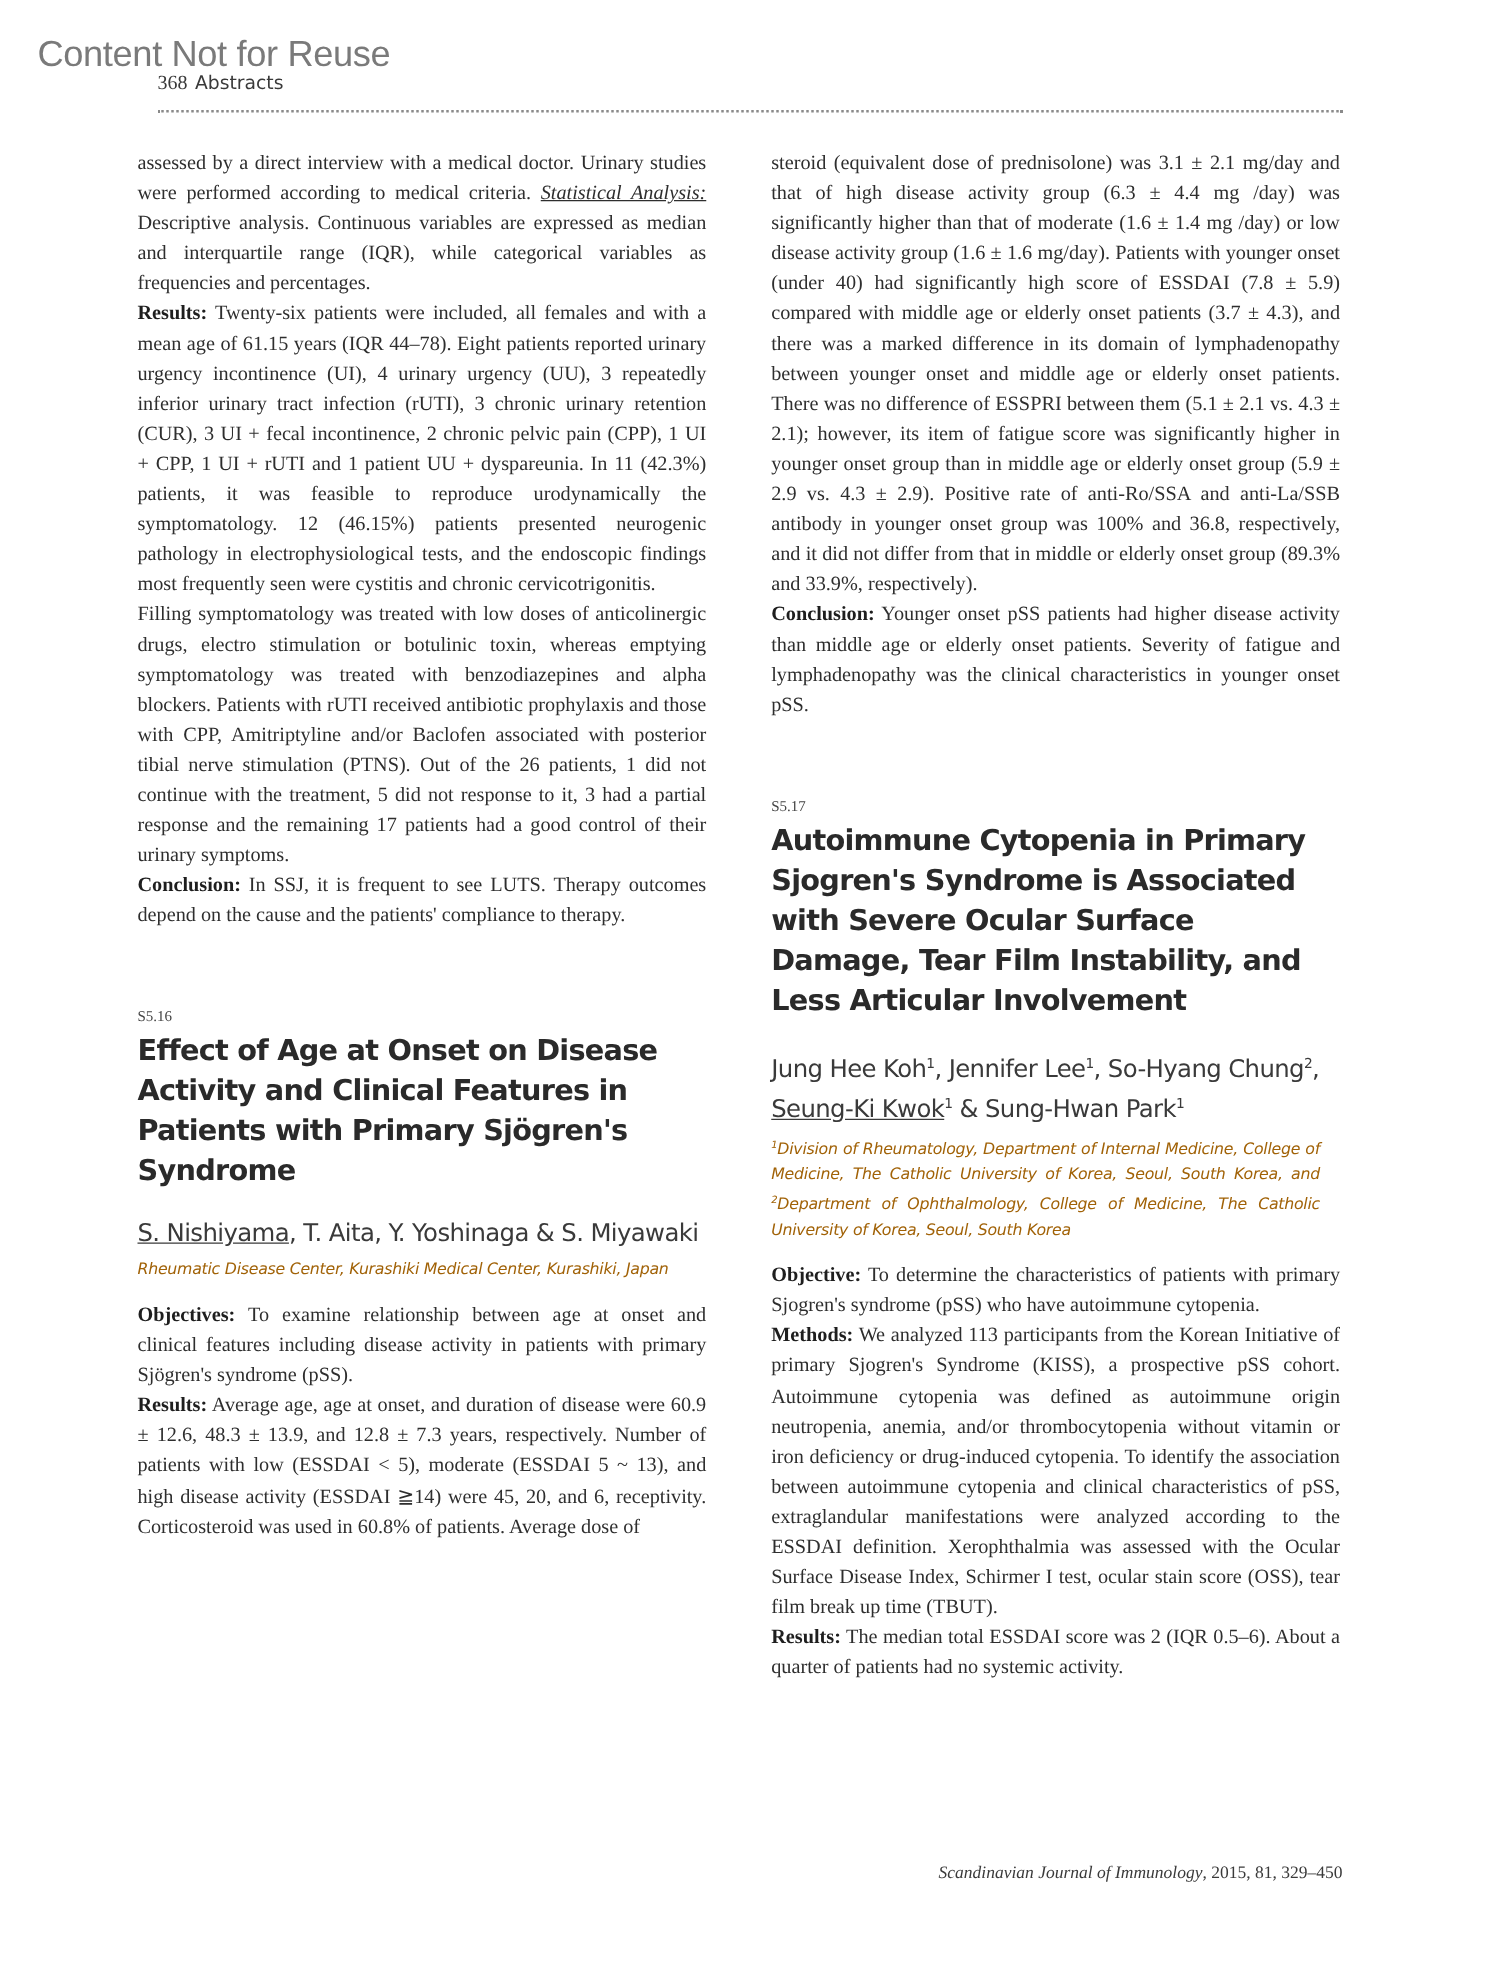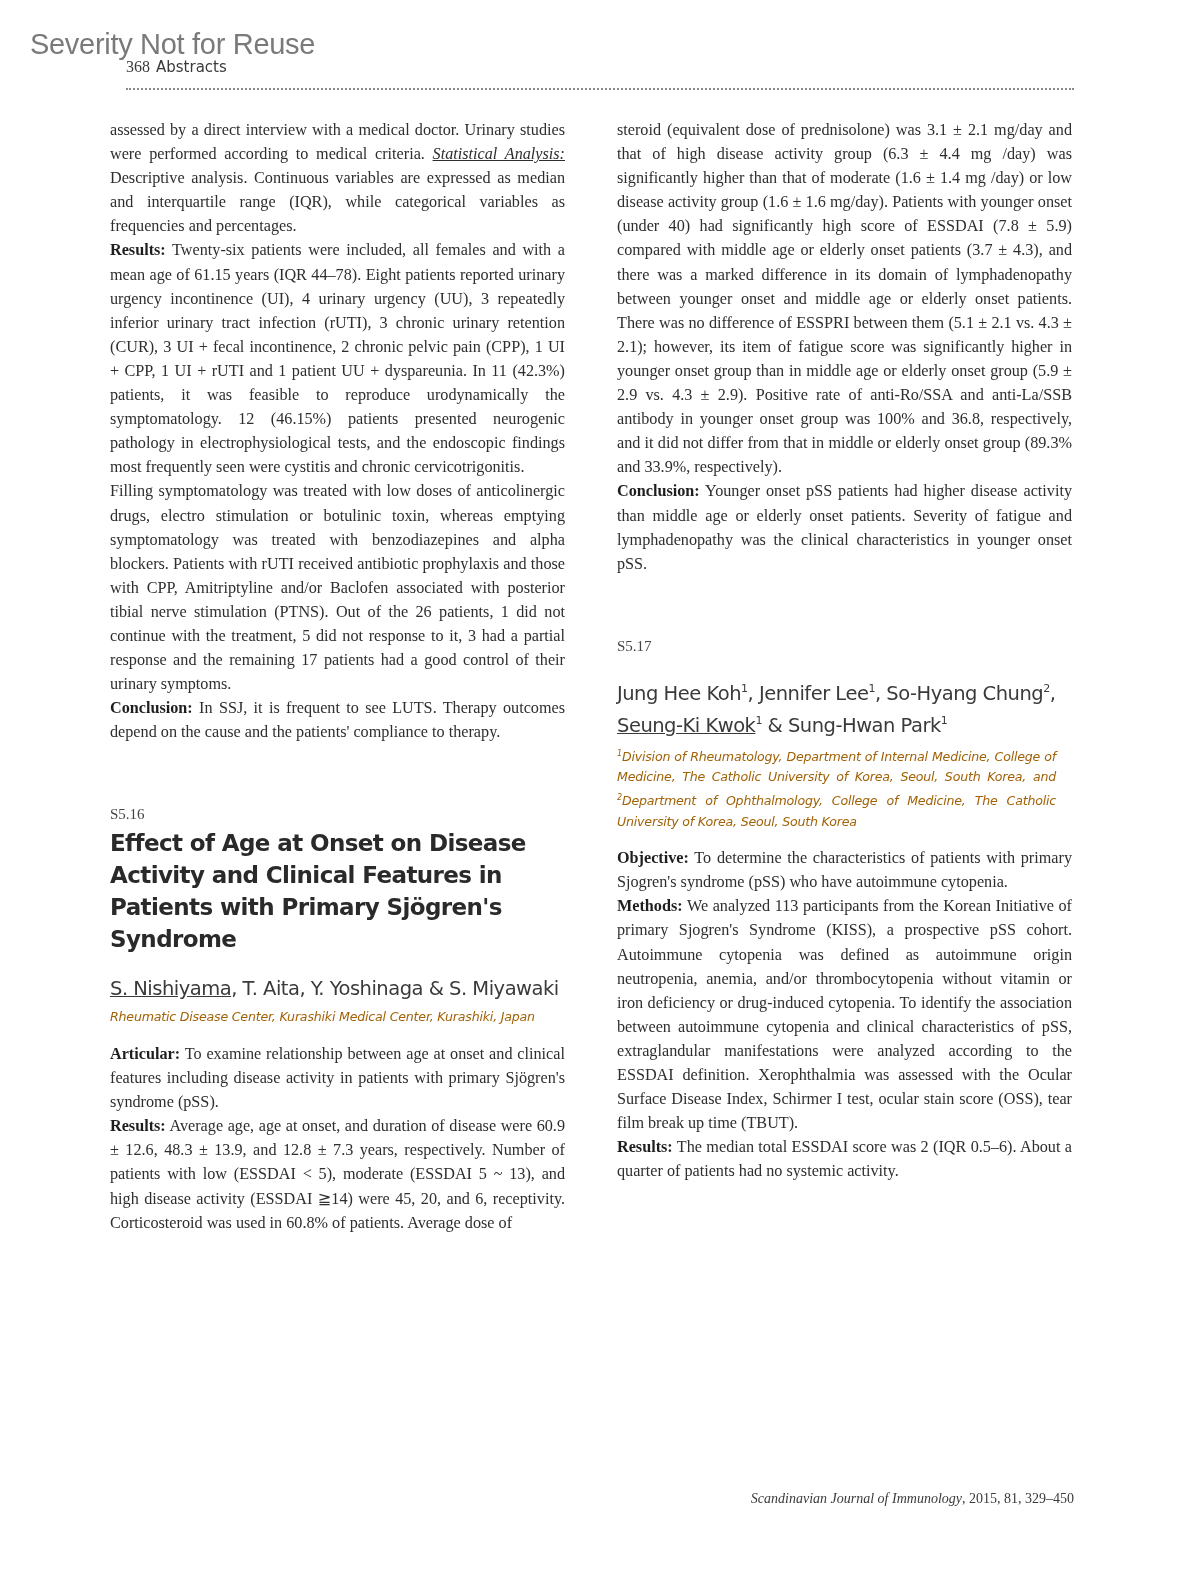--- a/index.html
+++ b/index.html
@@ -20,21 +20,21 @@
   }
   .col { position: absolute; top: 118px; width: 455px; }
   .col.left { left: 110px; }
   .col.right { left: 617px; }
   .body-text {
     font-family: "Liberation Serif", serif; font-size: 16.2px; line-height: 24.1px;
     text-align: justify; margin: 0; color: #2e2e2e; hyphens: auto;
   }
   .body-text b { color: #1e1e1e; }
   .sa { font-style: italic; text-decoration: underline; }
-  .abs-id { font-family: "Liberation Serif", serif; font-size: 15px; color: #444; margin: 0 0 4px 0; }
+  .abs-id { font-family: "Liberation Serif", serif; font-size: 12px; color: #444; margin: 0 0 4px 0; }
   .abs-title {
     font-family: "DejaVu Sans", sans-serif; font-size: 23px; line-height: 32px;
     color: #2a2a2a; margin: 0; letter-spacing: -0.6px;
   }
   .authors {
     font-family: "DejaVu Sans", sans-serif; font-size: 19.5px; line-height: 28px; color: #3a3a3a;
     margin: 20px 0 4px 0; letter-spacing: -0.5px; font-weight: normal;
   }
   .authors .presenter { text-decoration: underline; }
   .authors sup { font-size: 11px; }
@@ -45,21 +45,21 @@
   .affil sup { font-size: 8px; }
   .footer {
     position: absolute; right: 126px; top: 1491px;
     font-family: "Liberation Serif", serif; font-size: 14px; color: #3a3a3a;
   }
   .footer i { }
 </style>
 </head>
 <body>
 
-<div class="watermark">Severity Not for Reuse</div>
+<div class="watermark">Content Not for Reuse</div>
 
 <div class="running-head">
   <span class="pg">368</span><span>Abstracts</span>
 </div>
 <div class="rule"></div>
 
 <div class="col left">
   <p class="body-text">
     <span>assessed by a direct interview with a medical doctor. Urinary studies were performed according to medical criteria. </span><span class="sa">Statistical Analysis:</span><span> Descriptive analysis. Continuous variables are expressed as median and interquartile range (IQR), while categorical variables as frequencies and percentages.</span>
   </p>
@@ -74,38 +74,39 @@
   <div style="height:62px"></div>
 
   <div>
     <p class="abs-id">S5.16</p>
     <h2 class="abs-title">Effect of Age at Onset on Disease Activity and Clinical Features in Patients with Primary Sjögren's Syndrome</h2>
     <p class="authors">
       <span class="presenter">S. Nishiyama</span><span>, T. Aita, Y. Yoshinaga &amp; S. Miyawaki</span>
     </p>
     <p class="affil">Rheumatic Disease Center, Kurashiki Medical Center, Kurashiki, Japan</p>
     <p class="body-text">
-      <b>Articular:</b><span> To examine relationship between age at onset and clinical features including disease activity in patients with primary Sjögren's syndrome (pSS).</span>
+      <b>Objectives:</b><span> To examine relationship between age at onset and clinical features including disease activity in patients with primary Sjögren's syndrome (pSS).</span>
     </p>
     <p class="body-text">
       <b>Results:</b><span> Average age, age at onset, and duration of disease were 60.9 ± 12.6, 48.3 ± 13.9, and 12.8 ± 7.3 years, respectively. Number of patients with low (ESSDAI &lt; 5), moderate (ESSDAI 5 ~ 13), and high disease activity (ESSDAI ≧14) were 45, 20, and 6, receptivity. Corticosteroid was used in 60.8% of patients. Average dose of</span>
     </p>
   </div>
 </div>
 
 <div class="col right">
   <p class="body-text">steroid (equivalent dose of prednisolone) was 3.1 ± 2.1 mg/day and that of high disease activity group (6.3 ± 4.4 mg /day) was significantly higher than that of moderate (1.6 ± 1.4 mg /day) or low disease activity group (1.6 ± 1.6 mg/day). Patients with younger onset (under 40) had significantly high score of ESSDAI (7.8 ± 5.9) compared with middle age or elderly onset patients (3.7 ± 4.3), and there was a marked difference in its domain of lymphadenopathy between younger onset and middle age or elderly onset patients. There was no difference of ESSPRI between them (5.1 ± 2.1 vs. 4.3 ± 2.1); however, its item of fatigue score was significantly higher in younger onset group than in middle age or elderly onset group (5.9 ± 2.9 vs. 4.3 ± 2.9). Positive rate of anti-Ro/SSA and anti-La/SSB antibody in younger onset group was 100% and 36.8, respectively, and it did not differ from that in middle or elderly onset group (89.3% and 33.9%, respectively).</p>
   <p class="body-text">
     <b>Conclusion:</b><span> Younger onset pSS patients had higher disease activity than middle age or elderly onset patients. Severity of fatigue and lymphadenopathy was the clinical characteristics in younger onset pSS.</span>
   </p>
 
   <div style="height:62px"></div>
 
   <div>
     <p class="abs-id">S5.17</p>
+    <h2 class="abs-title">Autoimmune Cytopenia in Primary Sjogren's Syndrome is Associated with Severe Ocular Surface Damage, Tear Film Instability, and Less Articular Involvement</h2>
     <p class="authors">
       <span>Jung Hee Koh</span><sup>1</sup><span>, Jennifer Lee</span><sup>1</sup><span>, So-Hyang Chung</span><sup>2</sup><span>,</span><br>
       <span class="presenter">Seung-Ki Kwok</span><sup>1</sup><span> &amp; Sung-Hwan Park</span><sup>1</sup>
     </p>
     <p class="affil">
       <sup>1</sup><span>Division of Rheumatology, Department of Internal Medicine, College of Medicine, The Catholic University of Korea, Seoul, South Korea, and </span><sup>2</sup><span>Department of Ophthalmology, College of Medicine, The Catholic University of Korea, Seoul, South Korea</span>
     </p>
     <p class="body-text">
       <b>Objective:</b><span> To determine the characteristics of patients with primary Sjogren's syndrome (pSS) who have autoimmune cytopenia.</span>
     </p>

